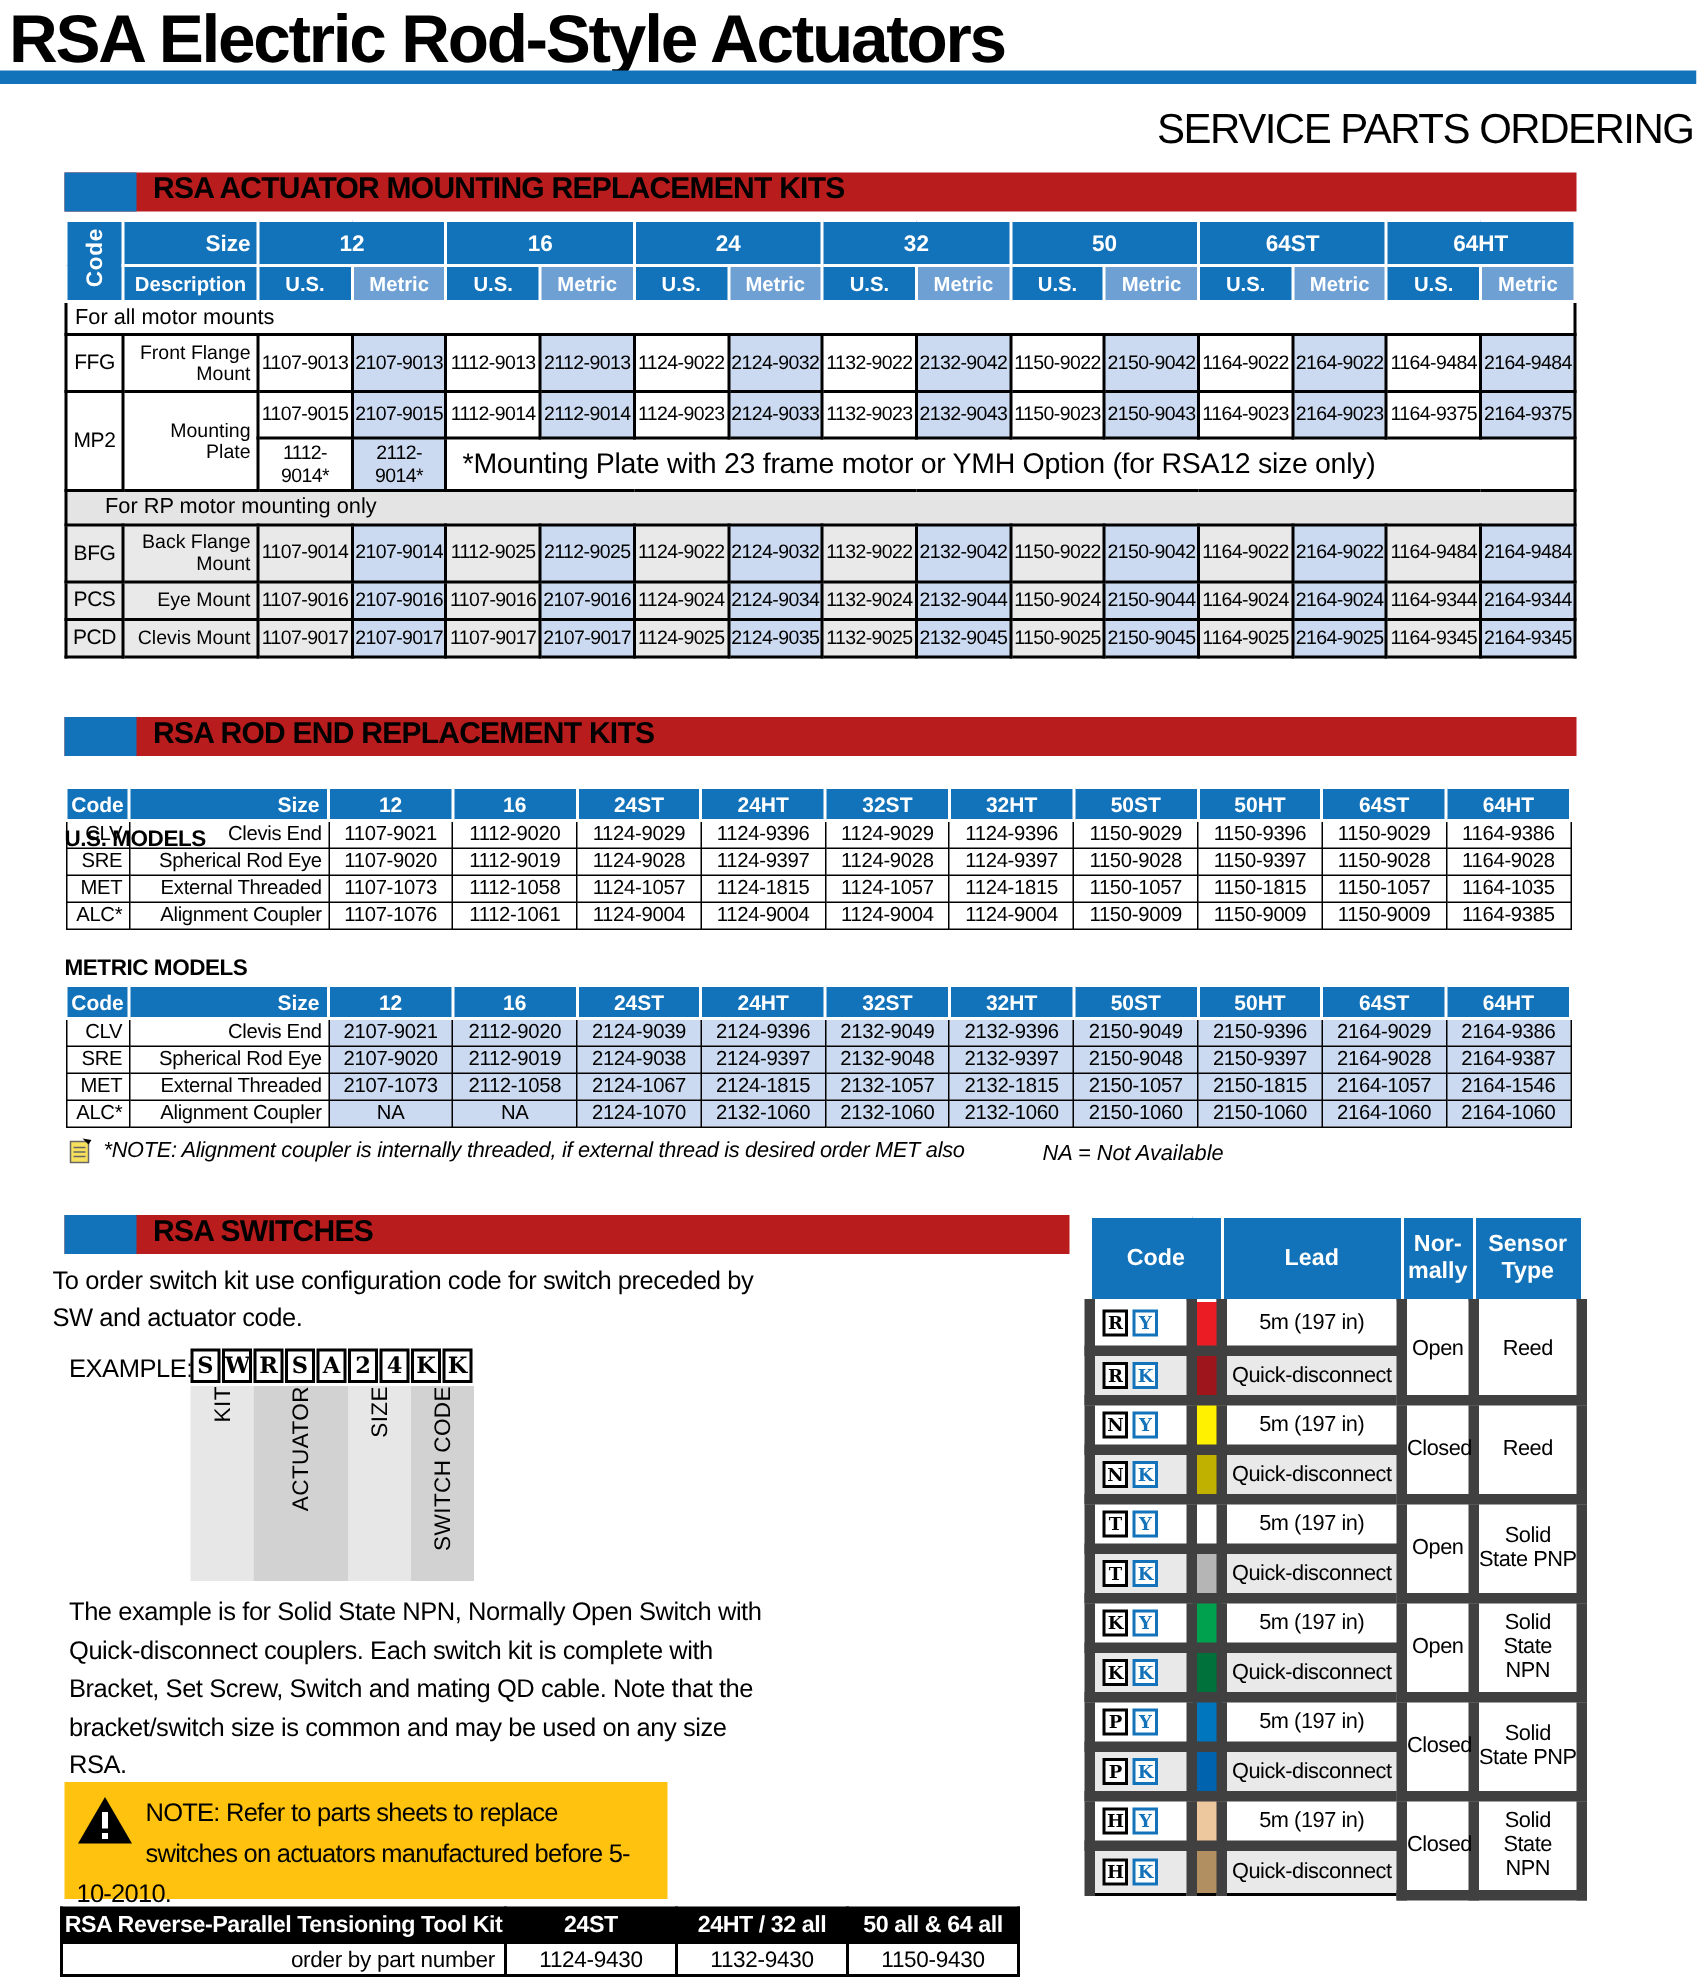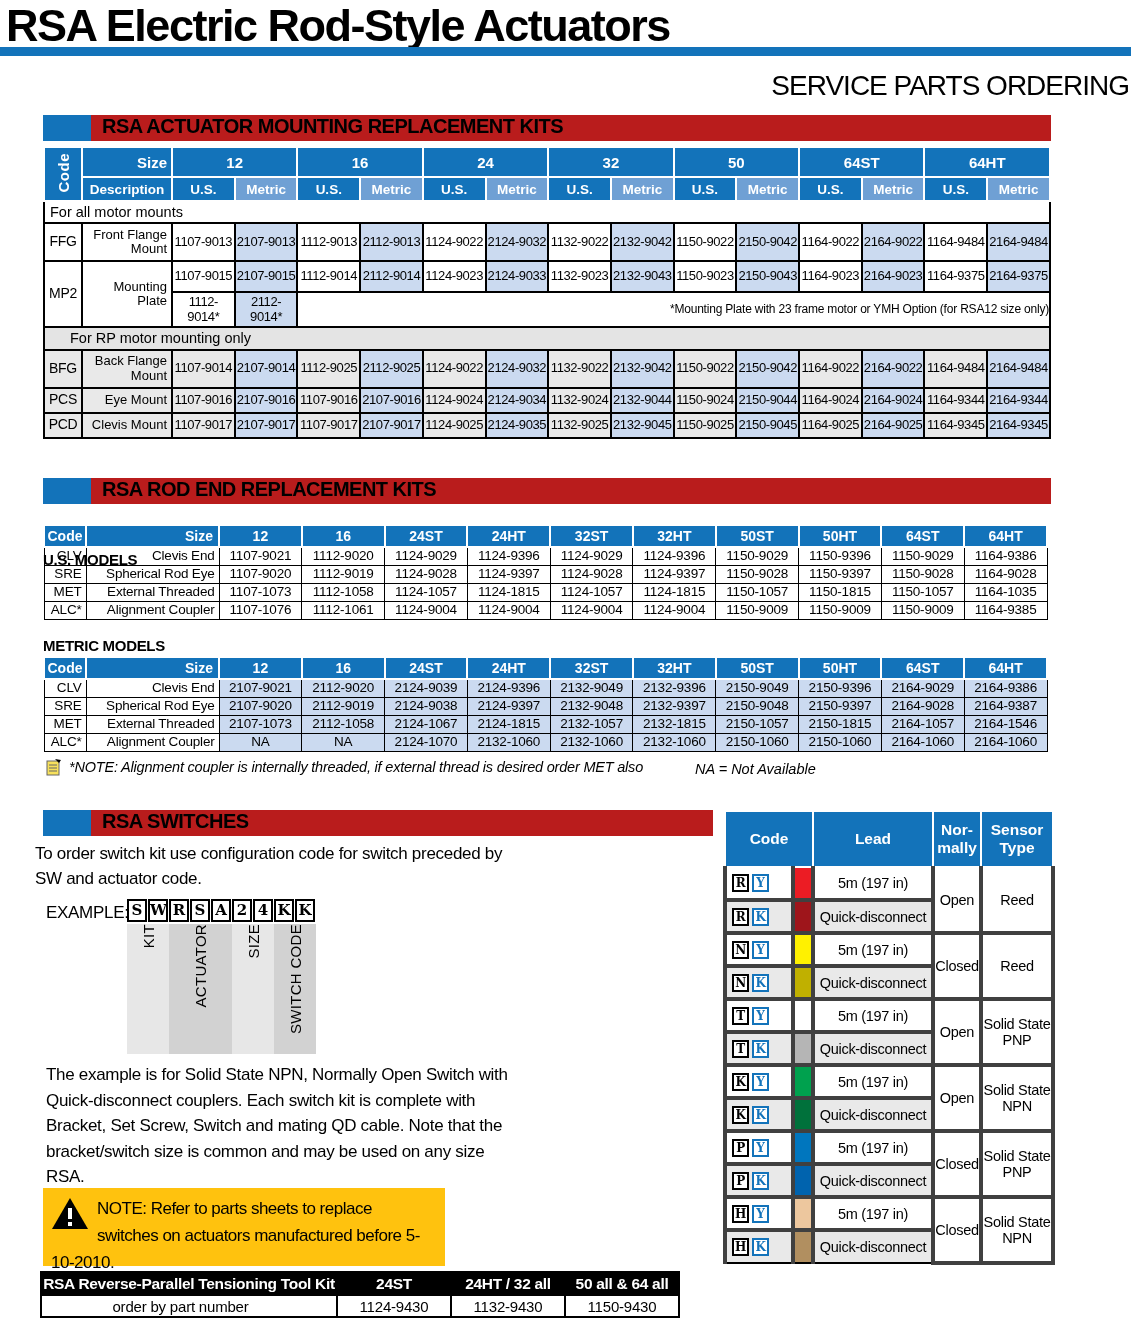--- a/index.html
+++ b/index.html
@@ -32,21 +32,21 @@
   td.us{background:#fff;}
   td.metric{background:#CBDAF0;}
   td.gray{background:#E9E9E9;}
   #mounting-table td.band{height:21px;text-align:left;padding-left:5px;font-size:14.5px;background:#fff;}
   #mounting-table td.band.band-gray{background:#E4E4E4;padding-left:25px;}
   #mounting-table td.codecell{font-size:14px;letter-spacing:-0.3px;}
   #mounting-table td.desccell{text-align:right;padding-right:4px;font-size:13px;}
   #mounting-table tr.tall td{height:38px;}
   #mounting-table tr.mid td{height:31px;}
   #mounting-table tr.low td{height:25px;}
-  #mounting-table td.mp2note{text-align:right;font-size:12px;background:#fff;letter-spacing:-0.2px;}
+  #mounting-table td.mp2note{text-align:left;padding-left:10px;font-size:19px;background:#fff;letter-spacing:-0.2px;}
 
   
   .models-label{position:absolute;left:43px;font-size:15px;font-weight:bold;letter-spacing:-0.3px;}
   #us-models-label{top:515px;margin-top:36px;}
   #metric-models-label{top:637px;}
   .rodtable{position:absolute;left:43px;width:1005px;}
   #rod-us{top:524px;}
   #rod-metric{top:656px;}
   .rodtable th{background:#1373BA;color:#fff;font-weight:bold;font-size:14px;border:2px solid #fff;height:22px;text-align:center;}
   .rodtable th.size-lbl{text-align:right;padding-right:5px;}
@@ -68,32 +68,32 @@
   .exgroup.dark{background:#D2D2D2;}
   .vlabel{writing-mode:vertical-rl;transform:rotate(180deg);font-size:15px;letter-spacing:0.3px;padding-top:2px;white-space:nowrap;}
 
   .bodytext{position:absolute;left:46px;top:1062px;width:480px;font-size:17px;line-height:25.5px;letter-spacing:-0.3px;}
   .warnbox{position:absolute;left:43px;top:1188px;width:402px;height:78px;background:#FFC20E;padding:7px 8px 0 8px;font-size:17px;line-height:27px;letter-spacing:-0.5px;}
   .warn-icon{float:left;margin:2px 8px 0 0;}
 
   
   #switch-table{position:absolute;left:723px;top:810px;width:328px;}
   #switch-table th{background:#1373BA;color:#fff;font-weight:bold;font-size:15.5px;border:2px solid #fff;height:56px;white-space:pre-line;line-height:1.15;text-align:center;}
-  #switch-table td{border:4px solid #404040;height:33px;font-size:14.5px;text-align:center;letter-spacing:-0.3px;padding:0;}
+  #switch-table td{border:7px solid #404040;height:33px;font-size:14.5px;text-align:center;letter-spacing:-0.3px;padding:0;}
   #switch-table tr.first td{border-top:2.5px solid #000;}
   #switch-table tbody tr:last-child td{border-bottom:2.5px solid #000;}
   #switch-table td.scode{text-align:left;padding-left:5px;}
   .lb{display:inline-block;width:17px;height:18px;border:2px solid #000;background:#fff;font-family:"DejaVu Serif",serif;font-weight:bold;font-size:12px;line-height:14px;text-align:center;vertical-align:middle;}
   .lb.blue{border-color:#1373BA;color:#1373BA;margin-left:3px;}
 
   
   #toolkit-table{position:absolute;left:40px;top:1271px;width:638px;}
   #toolkit-table th{background:#000;color:#fff;font-size:15.5px;font-weight:bold;height:23px;border:2px solid #000;text-align:center;letter-spacing:-0.3px;}
   #toolkit-table td{border:2px solid #000;height:22px;text-align:center;font-size:15px;letter-spacing:-0.2px;}
-  #toolkit-table td.tk-label{padding-right:17px;}
+  #toolkit-table td.tk-label{text-align:right;padding-right:6px;}
 </style>
 </head>
 <body>
 
 <h1 class="h-title">RSA Electric Rod-Style Actuators</h1>
 <div class="rule"></div>
 <div class="subtitle">SERVICE PARTS ORDERING</div>
 
 <div class="sechdr" id="sec1">
   <div class="secblock"></div>

